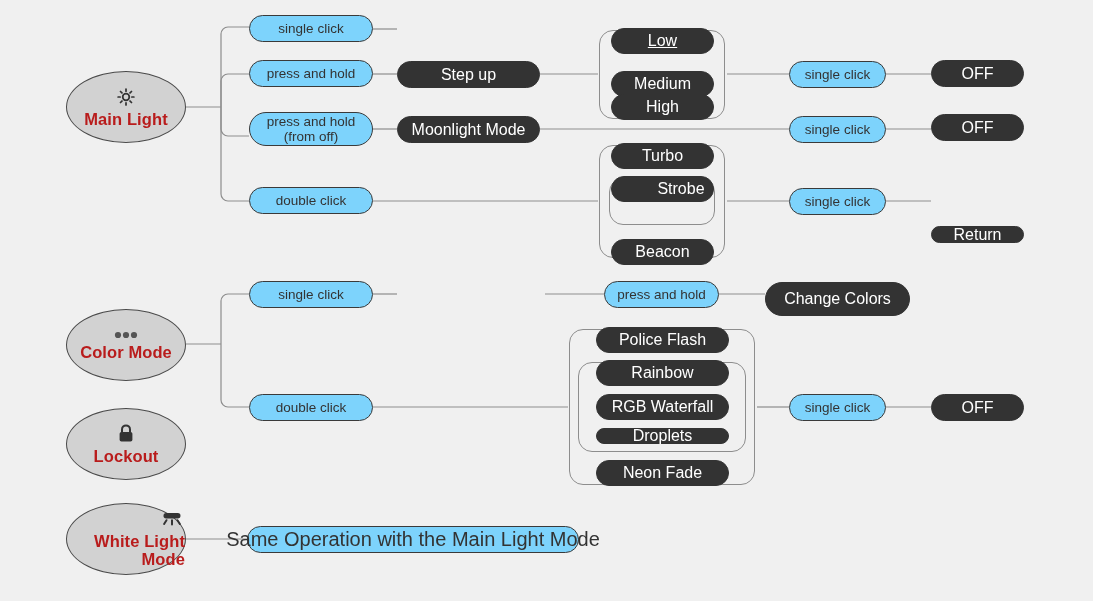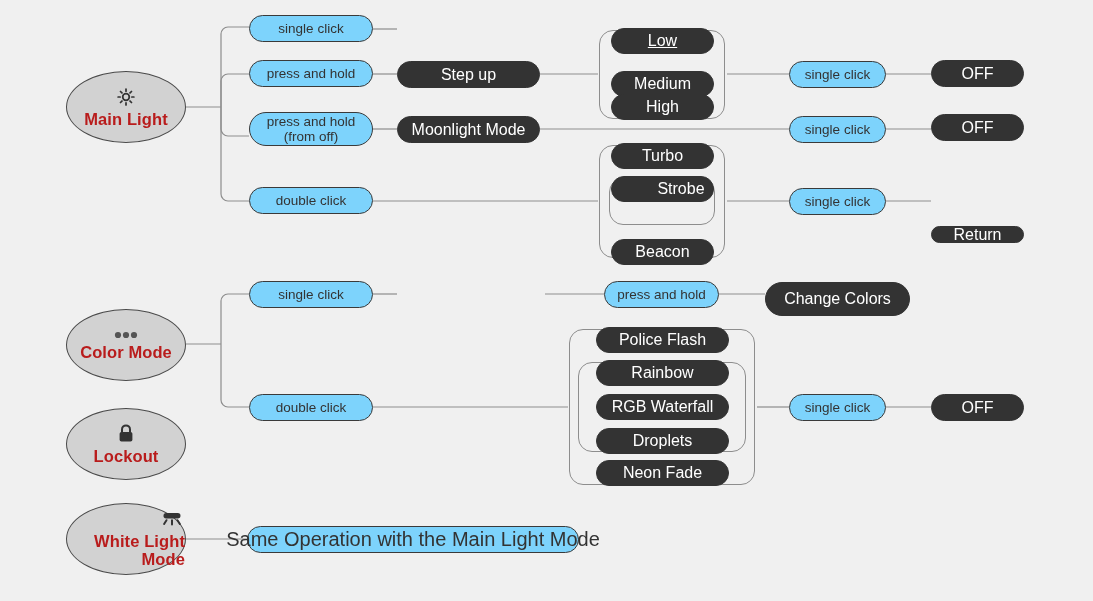--- a/index.html
+++ b/index.html
@@ -214,21 +214,21 @@
   <div class="pill dark" style="left:765px;top:282px;width:145px;height:34px;">Change Colors</div>
 
   <div class="pill light" style="left:249px;top:394px;width:124px;height:27px;">double click</div>
 
   <div class="bracket" style="left:569px;top:329px;width:186px;height:156px;"></div>
   <div class="bracket" style="left:578px;top:362px;width:168px;height:90px;"></div>
 
   <div class="pill dark" style="left:596px;top:327px;width:133px;height:26px;">Police Flash</div>
   <div class="pill dark" style="left:596px;top:360px;width:133px;height:26px;">Rainbow</div>
   <div class="pill dark" style="left:596px;top:394px;width:133px;height:26px;">RGB Waterfall</div>
-  <div class="pill dark" style="left:596px;top:428px;width:133px;height:26px;">Droplets</div>
+  <div class="pill dark" style="left:596px;top:428px;width:133px;height:16px;">Droplets</div>
   <div class="pill dark" style="left:596px;top:460px;width:133px;height:26px;">Neon Fade</div>
 
   <div class="pill light" style="left:789px;top:394px;width:97px;height:27px;">single click</div>
   <div class="pill dark" style="left:931px;top:394px;width:93px;height:27px;">OFF</div>
 
   <div class="pill light wide-light" style="left:247px;top:526px;width:332px;height:27px;">Same Operation with the Main Light Mode</div>
 
 </div>
 
 </body></html>

